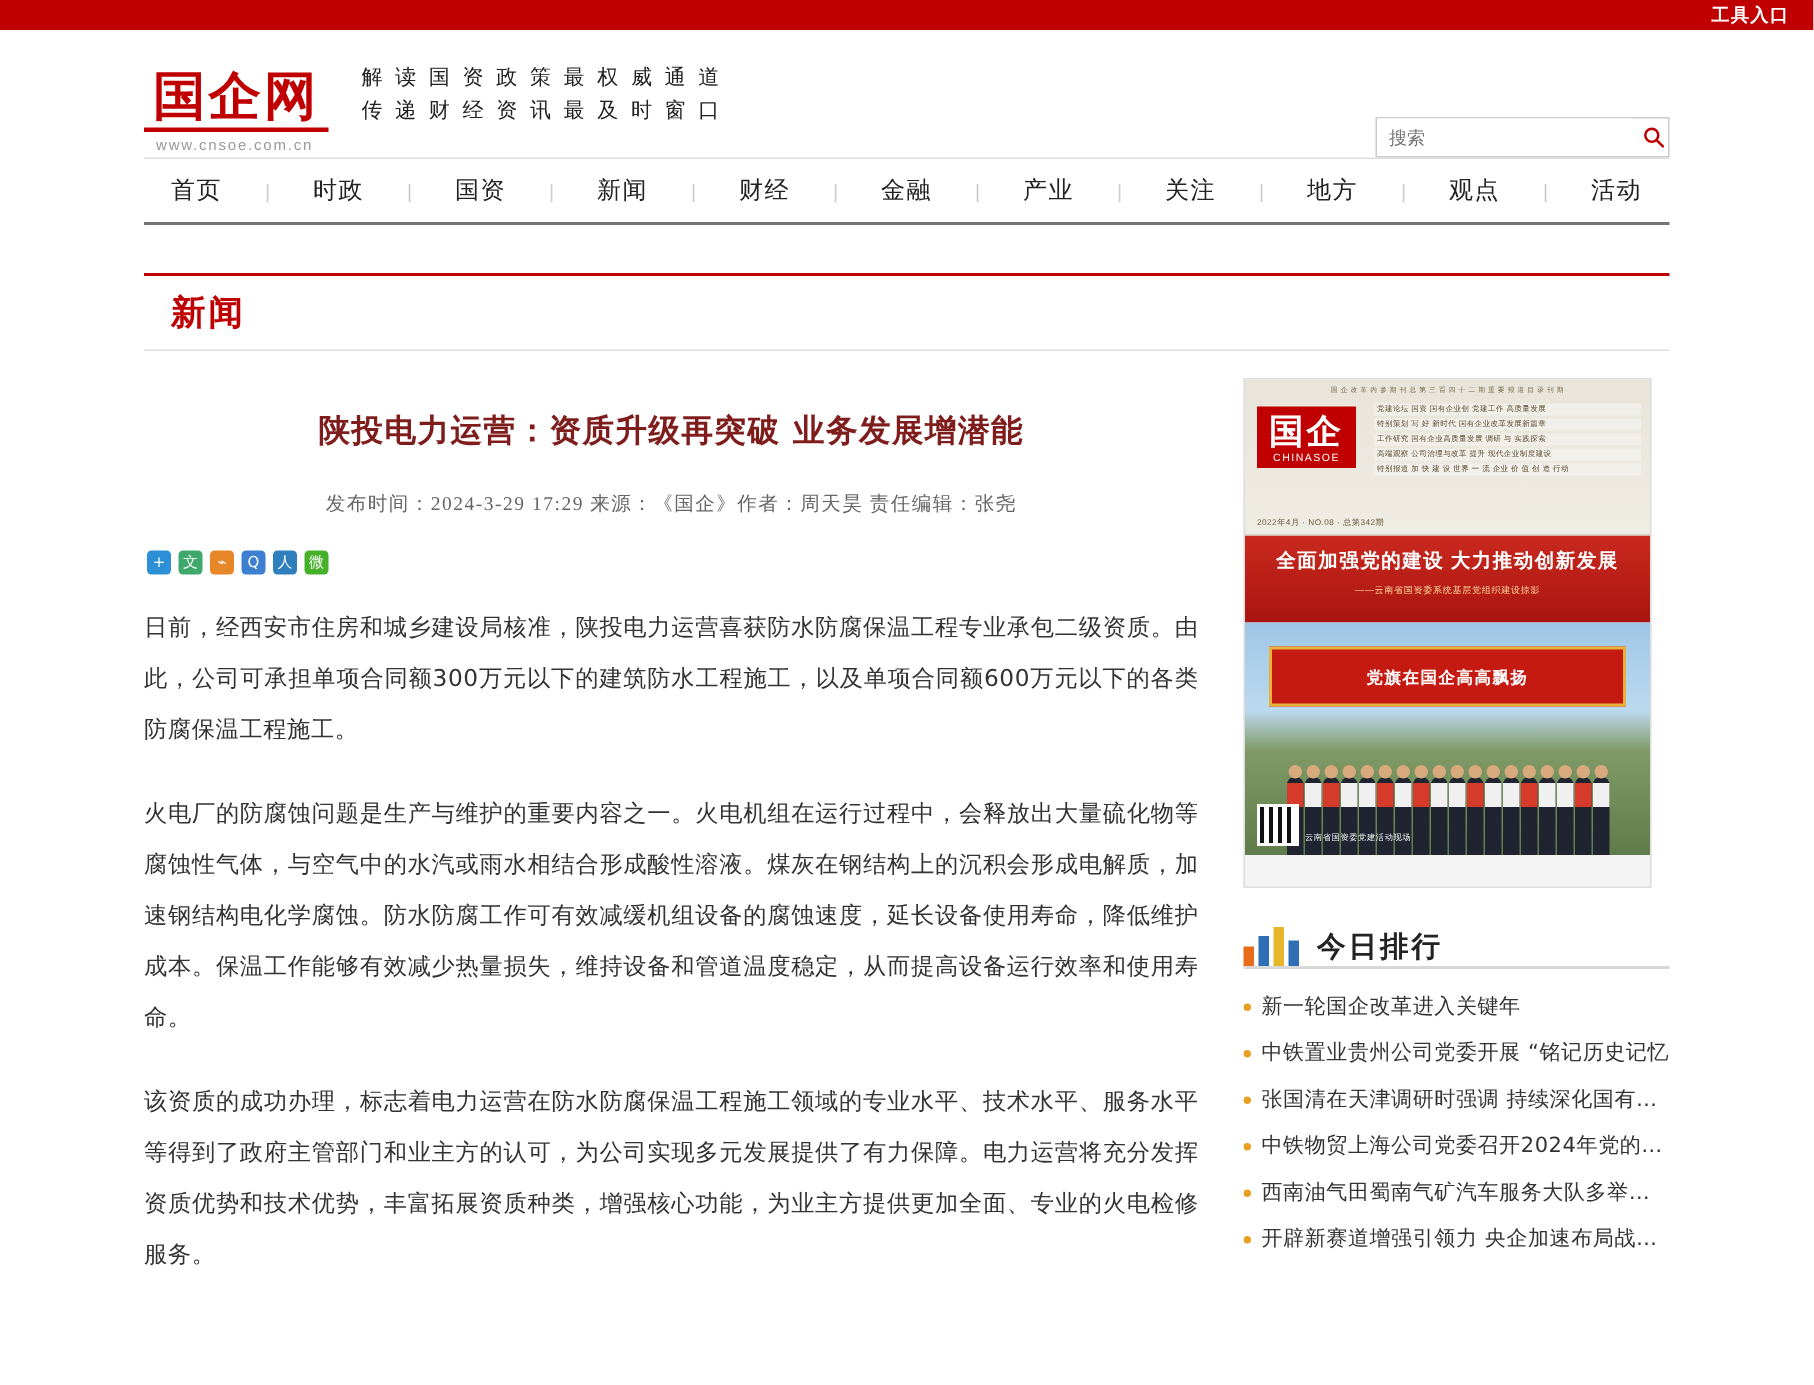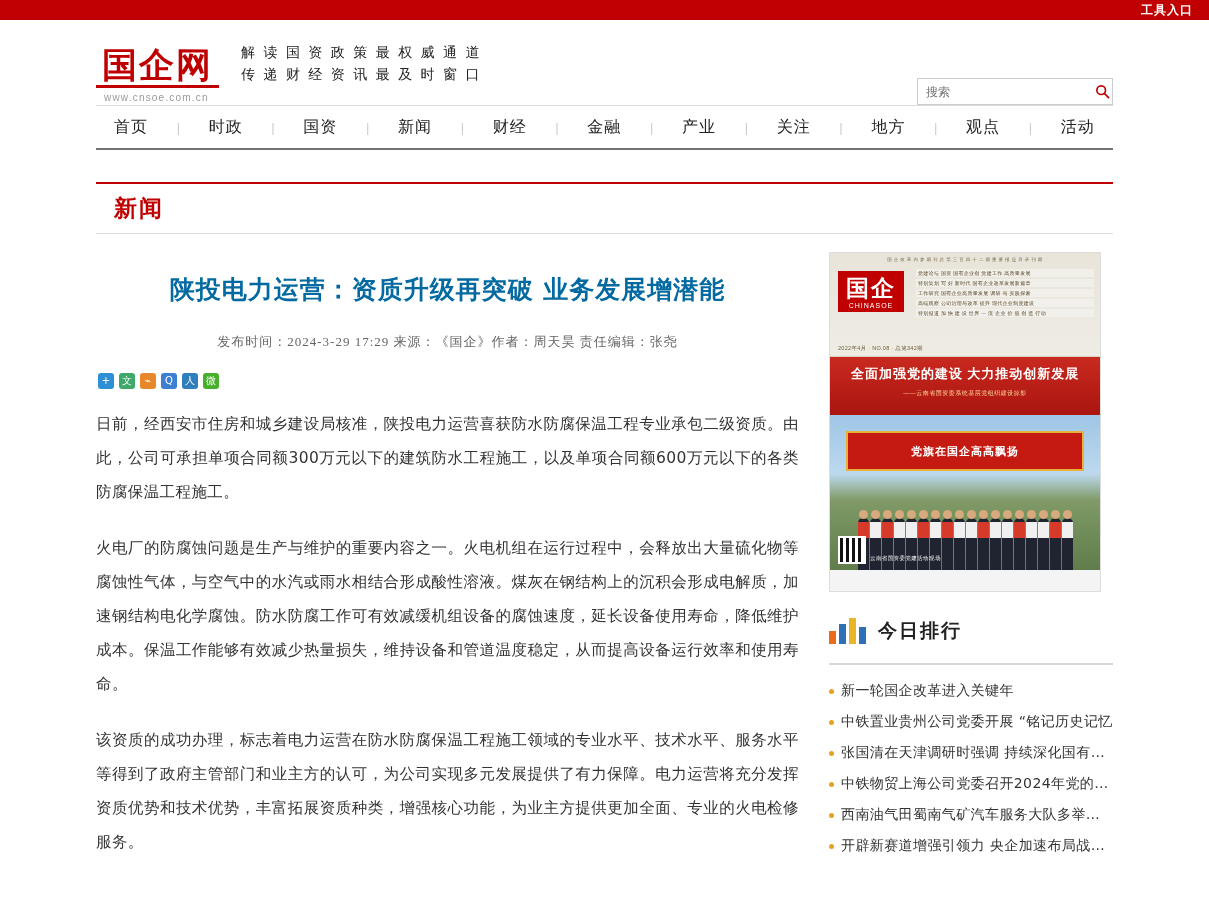--- a/index.html
+++ b/index.html
@@ -141,22 +141,22 @@
   .content {
     display: flex;
     margin: 0 96px;
     padding-top: 18px;
   }
   .article { width: 740px; padding-right: 24px; }
   .side { width: 290px; padding-left: 6px; }
 
   .art-title {
     text-align: center;
-    color: #0369a1;
-    font-size: 25px;
+    color: #7f1d1d;
+    font-size: 21px;
     font-weight: bold;
     font-family: "DejaVu Sans", sans-serif;
     letter-spacing: 1px;
     margin: 22px 0 26px 0;
     line-height: 1.3;
   }
   .art-meta {
     text-align: center;
     font-size: 13px;
     color: #666;
@@ -357,21 +357,21 @@
     color: #f5f5f5;
     letter-spacing: 0.4px;
   }
 
   .rank-head {
     margin-top: 26px;
     display: flex;
     align-items: center;
     gap: 12px;
     border-bottom: 2px solid #d8d8d8;
-    padding-bottom: 19px;
+    padding-bottom: 0;
   }
   .rank-bars { display: flex; align-items: flex-end; gap: 3px; height: 26px; }
   .rank-bars span { width: 7px; background: #2f6fb5; display: block; }
   .rank-bars span:nth-child(1) { height: 13px; background: #e86c1a; }
   .rank-bars span:nth-child(2) { height: 20px; background: #2f6fb5; }
   .rank-bars span:nth-child(3) { height: 26px; background: #e8b62a; }
   .rank-bars span:nth-child(4) { height: 17px; background: #2f6fb5; }
   .rank-title {
     font-size: 19px;
     font-weight: bold;

